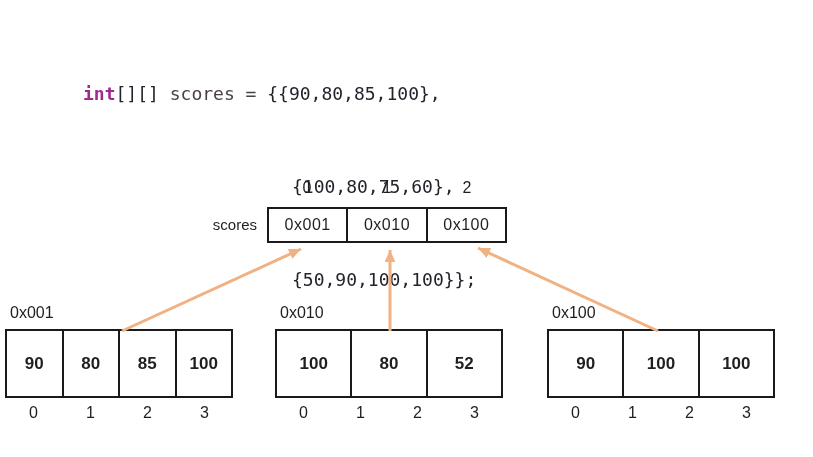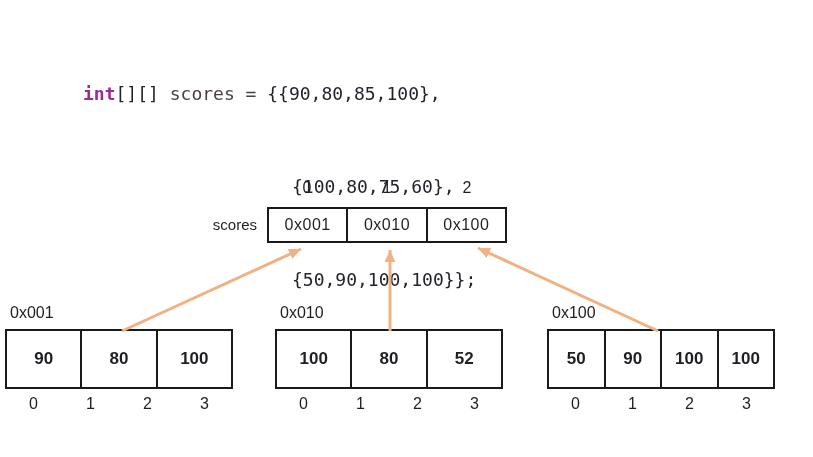--- a/index.html
+++ b/index.html
@@ -46,21 +46,21 @@
     position:absolute;left:183px;top:216px;width:74px;
     text-align:right;font-size:15px;color:var(--text);
   }
 
   
   .sub-array{position:absolute;top:303px;width:228px;}
   .sa-a{left:5px;}
   .sa-b{left:275px;}
   .sa-c{left:547px;}
   .sub-label{font-size:16px;line-height:20px;margin:0 0 6px 5px;color:var(--text);}
-  .sub-array .arr-box{height:60px;}
+  .sub-array .arr-box{height:69px;}
   .val-cell{font-weight:bold;font-size:17px;}
   .sub-array .idx-row{margin-top:6px;}
 
   
   .arrows{position:absolute;left:0;top:0;pointer-events:none;}
   .arrows line{stroke:var(--arrow);stroke-width:3;}
   .arrows .ah{fill:var(--arrow);}
 </style>
 </head>
 <body>
@@ -86,20 +86,21 @@
       <div class="cell ptr-cell">0x010</div>
       <div class="cell ptr-cell">0x100</div>
     </div>
   </div>
 
   <div class="sub-array sa-a">
     <div class="sub-label">0x001</div>
     <div class="arr-box">
       <div class="cell val-cell">90</div>
       <div class="cell val-cell">80</div>
+      <div class="cell val-cell">85</div>
       <div class="cell val-cell">100</div>
     </div>
     <div class="idx-row">
       <span>0</span>
       <span>1</span>
       <span>2</span>
       <span>3</span>
     </div>
   </div>
 
@@ -114,21 +115,20 @@
       <span>0</span>
       <span>1</span>
       <span>2</span>
       <span>3</span>
     </div>
   </div>
 
   <div class="sub-array sa-c">
     <div class="sub-label">0x100</div>
     <div class="arr-box">
-      <div class="cell val-cell">50</div>
       <div class="cell val-cell">90</div>
       <div class="cell val-cell">100</div>
       <div class="cell val-cell">100</div>
     </div>
     <div class="idx-row">
       <span>0</span>
       <span>1</span>
       <span>2</span>
       <span>3</span>
     </div>

